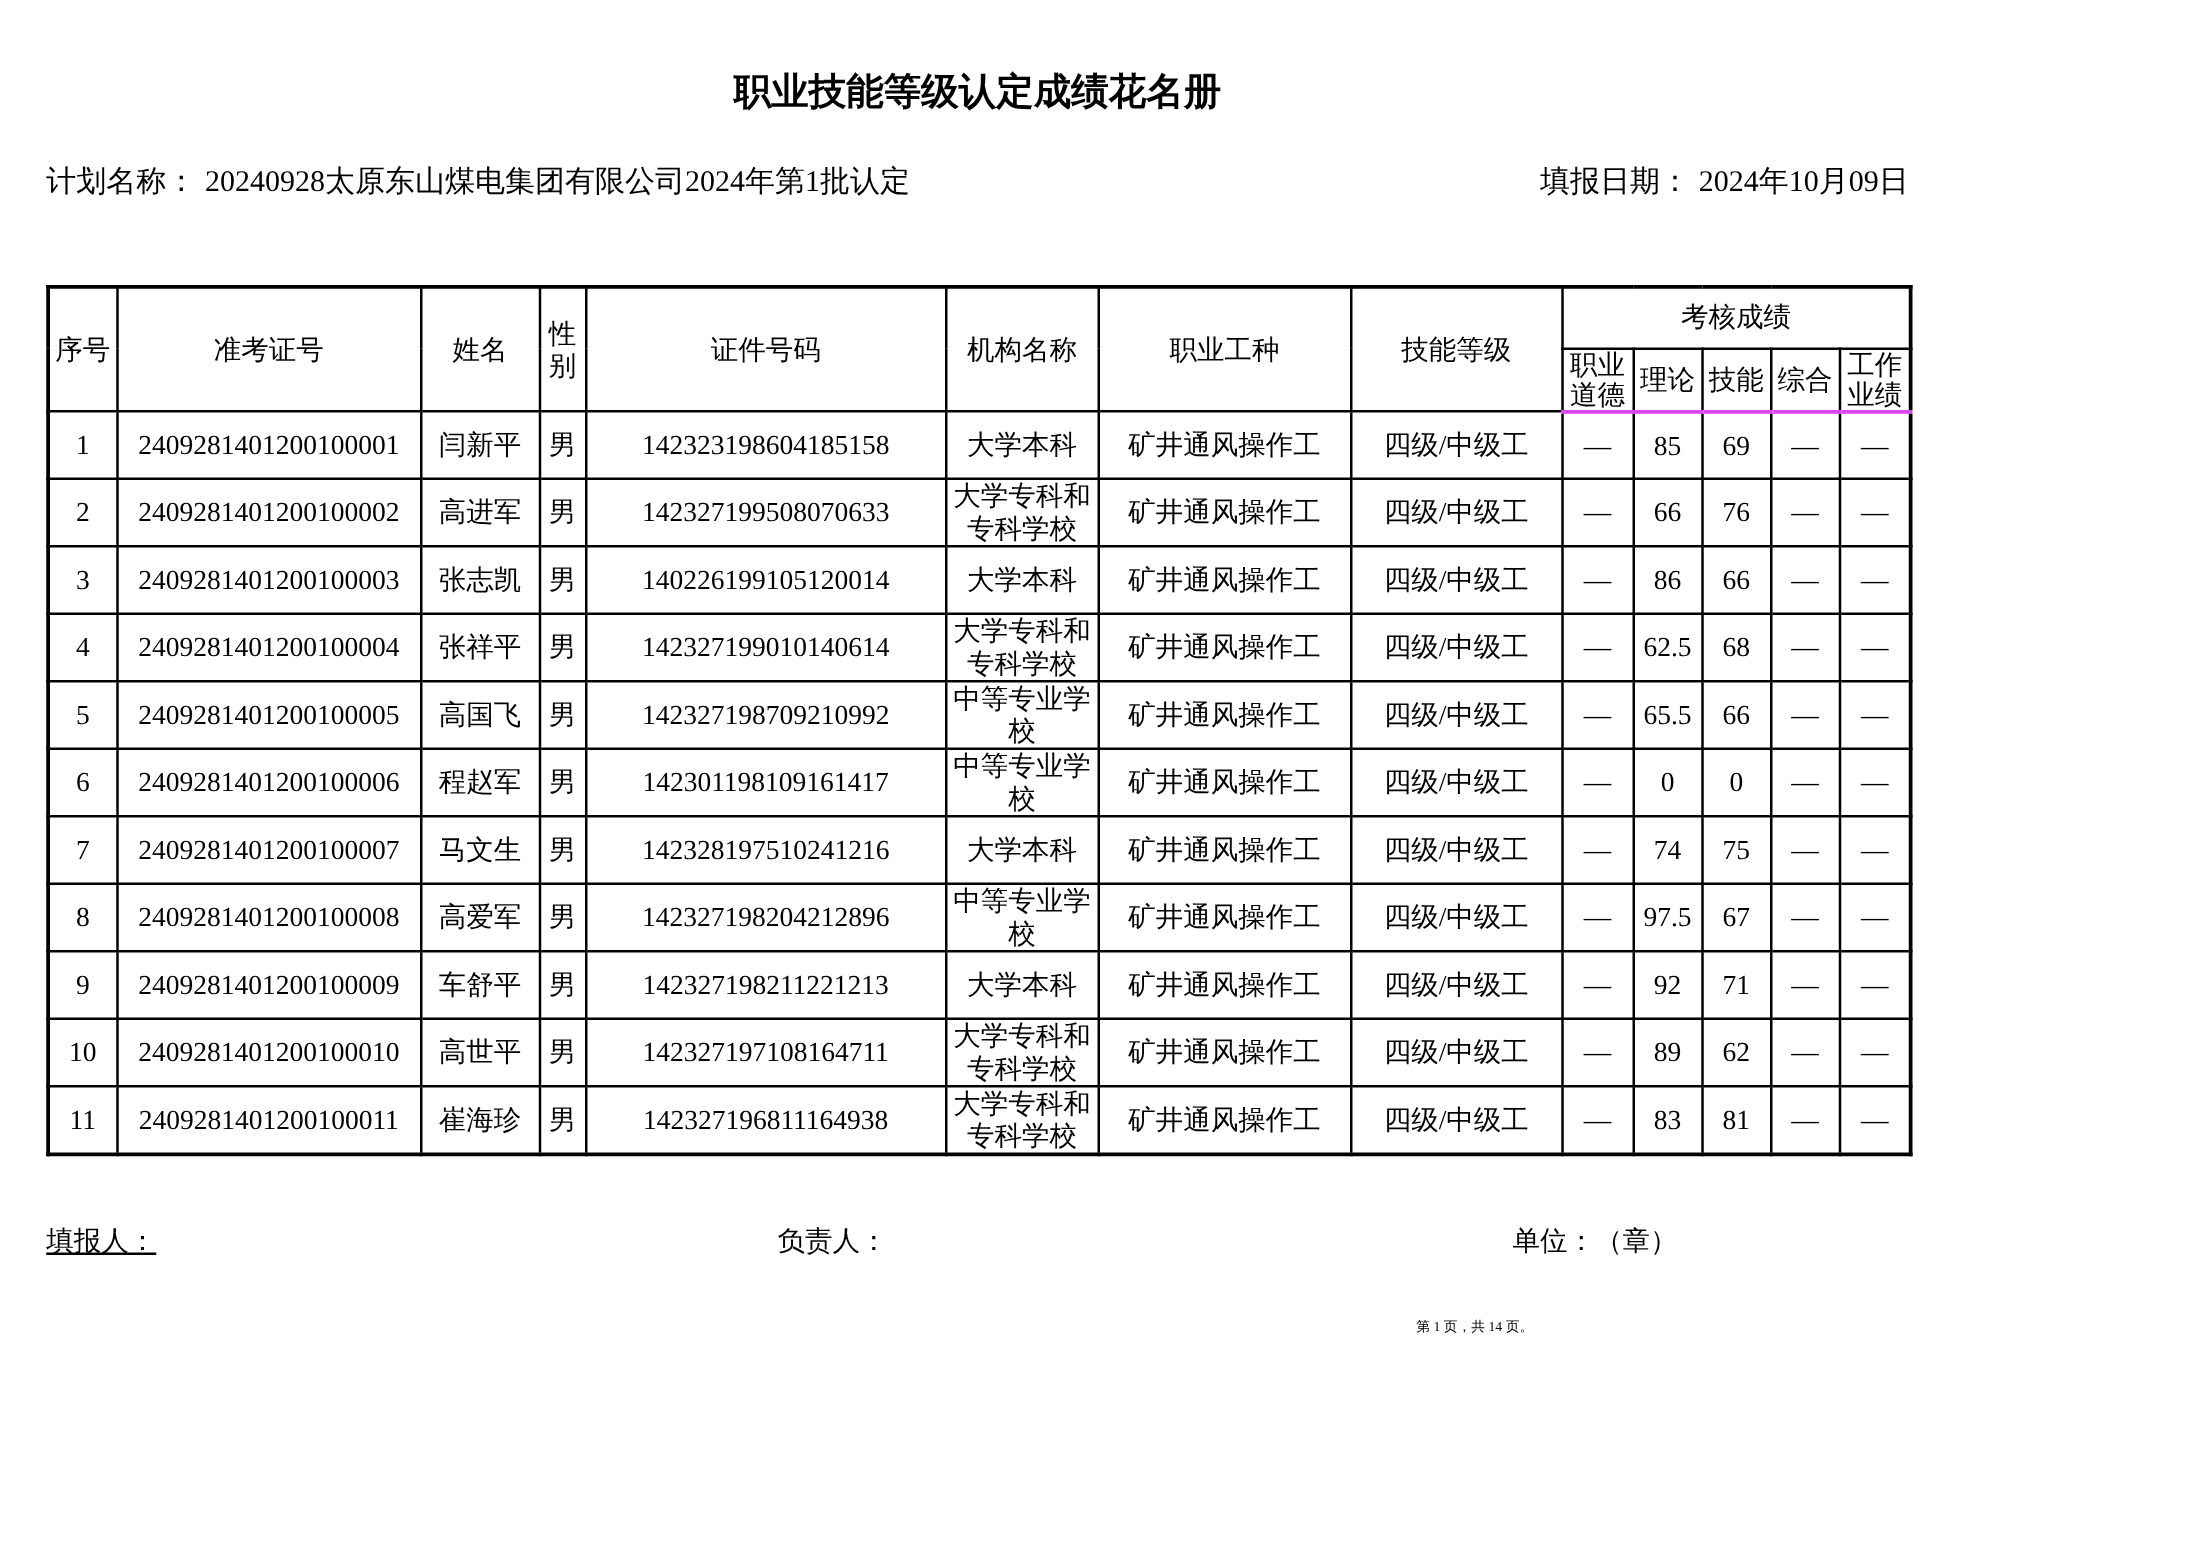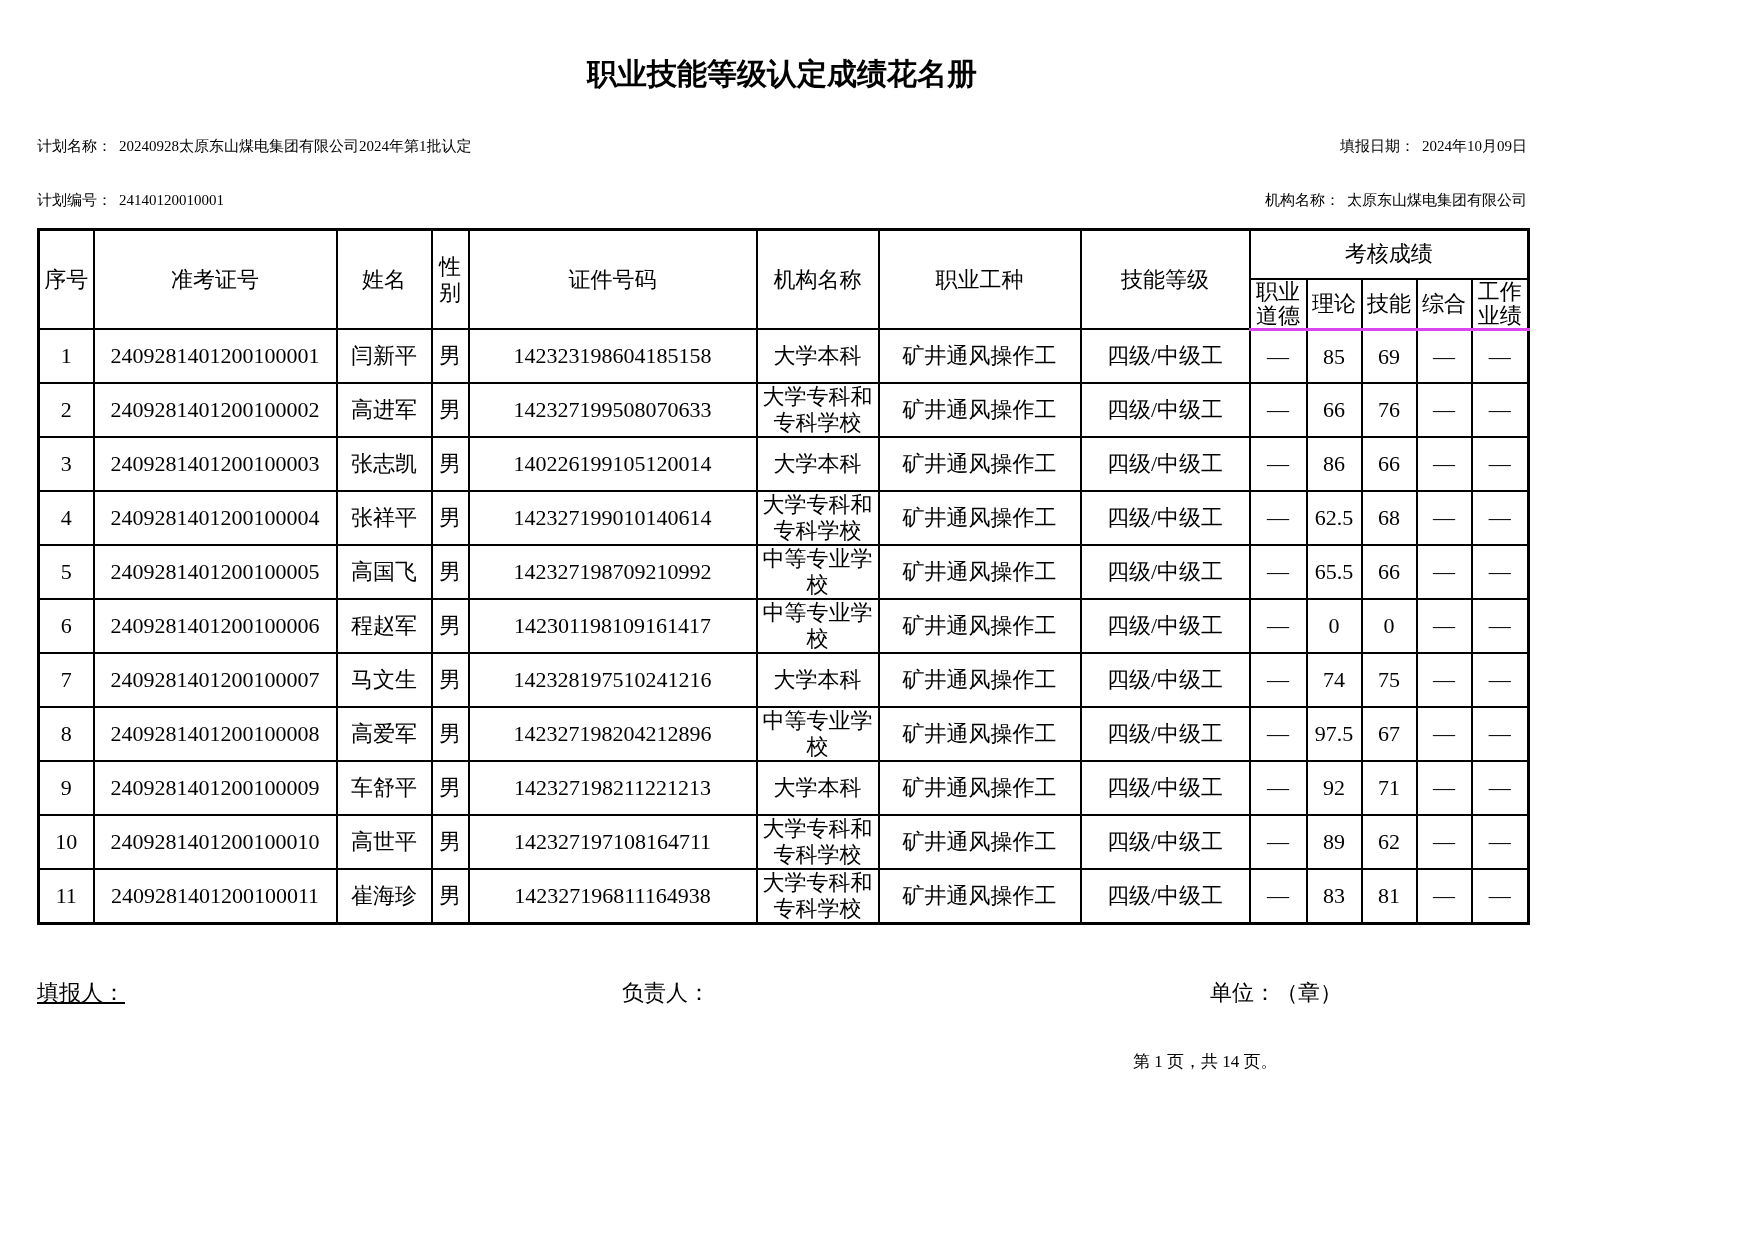--- a/index.html
+++ b/index.html
@@ -22,21 +22,21 @@
     text-align: center;
     font-size: 30px;
     font-weight: bold;
     line-height: 36px;
   }
   .meta-row {
     position: absolute;
     left: 37px; width: 1490px;
     display: flex;
     justify-content: space-between;
-    font-size: 15px;
+    font-size: 24px;
     line-height: 26px;
   }
   .meta-row-1 { top: 133px; }
   .meta-row-2 { top: 187px; }
   .meta-item .meta-value { margin-left: 7px; }
   .table-wrap {
     position: absolute;
     top: 228px; left: 37px;
   }
   table.roster {
@@ -64,48 +64,40 @@
     top: 980px; left: 37px; width: 1490px;
     font-size: 22px;
     line-height: 26px;
   }
   .footer-filler  { position: absolute; left: 0px; text-decoration: underline; }
   .footer-manager { position: absolute; left: 585px; }
   .footer-unit    { position: absolute; left: 1173px; }
   .page-info {
     position: absolute;
     top: 1052px; left: 1133px;
-    font-size: 17px;
+    font-size: 11px;
     line-height: 20px;
   }
 </style>
 </head>
 <body>
 
 <div class="page">
 
   <div class="title">职业技能等级认定成绩花名册</div>
 
   <div class="meta-row meta-row-1">
     <div class="meta-item">
       <span>计划名称：</span><span class="meta-value">20240928太原东山煤电集团有限公司2024年第1批认定</span>
     </div>
     <div class="meta-item">
       <span>填报日期：</span><span class="meta-value">2024年10月09日</span>
     </div>
   </div>
 
-  <div class="meta-row meta-row-2">
-    <div class="meta-item">
-      <span>计划编号：</span><span class="meta-value">24140120010001</span>
-    </div>
-    <div class="meta-item">
-      <span>机构名称：</span><span class="meta-value">太原东山煤电集团有限公司</span>
-    </div>
-  </div>
 
   <div class="table-wrap">
     <table class="roster">
       <colgroup>
         <col style="width:55px">
           <col style="width:243px">
           <col style="width:95px">
           <col style="width:37px">
         <col style="width:288px">
           <col style="width:122px">

